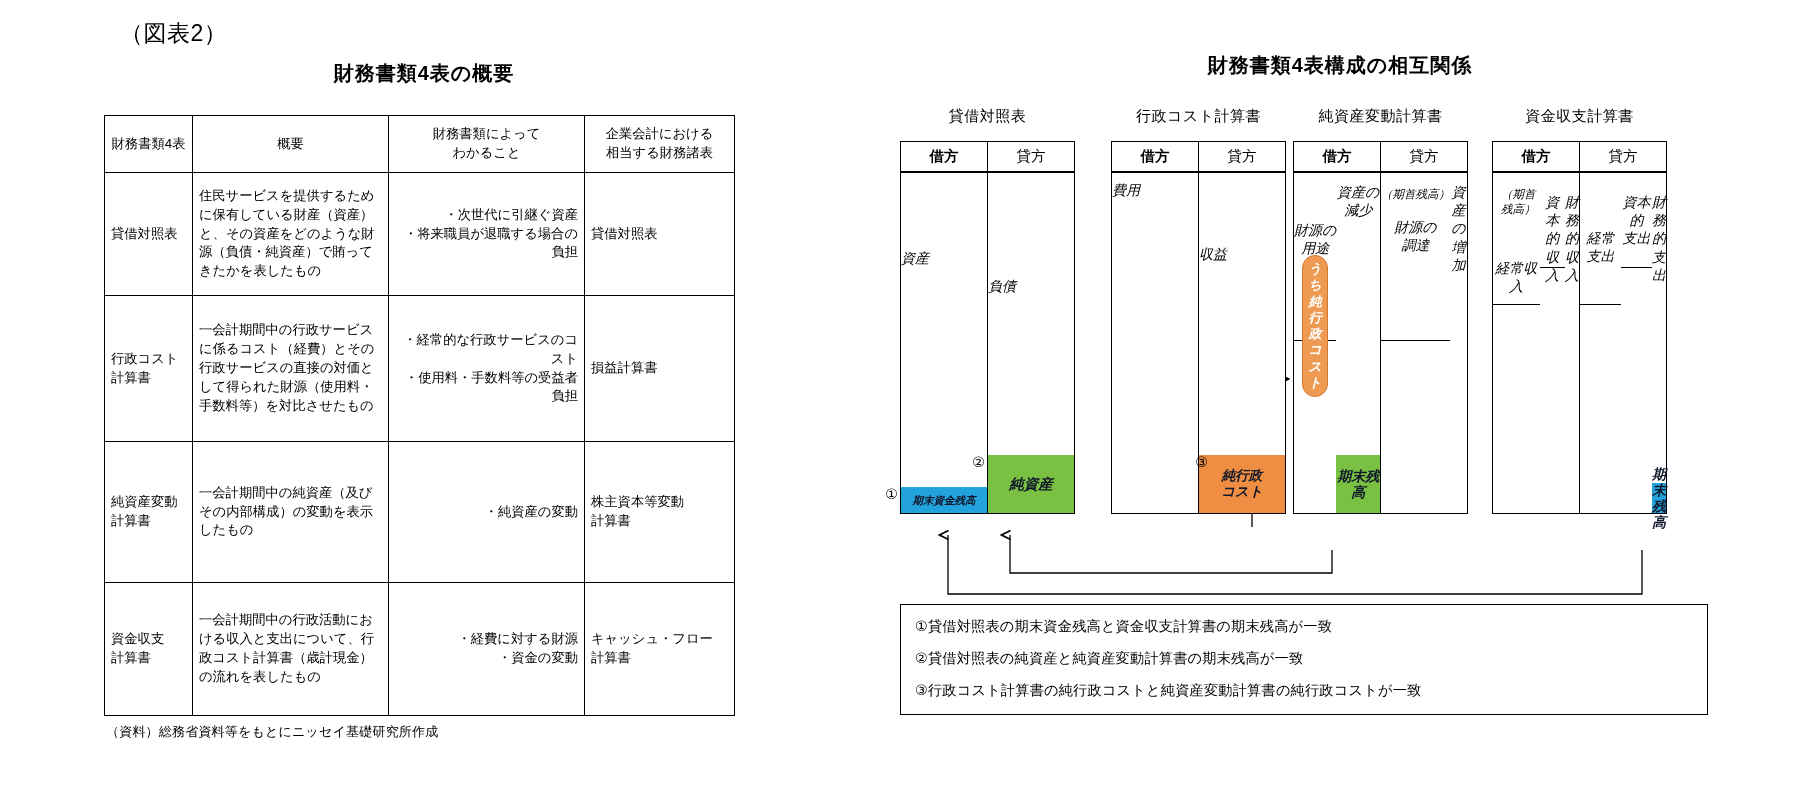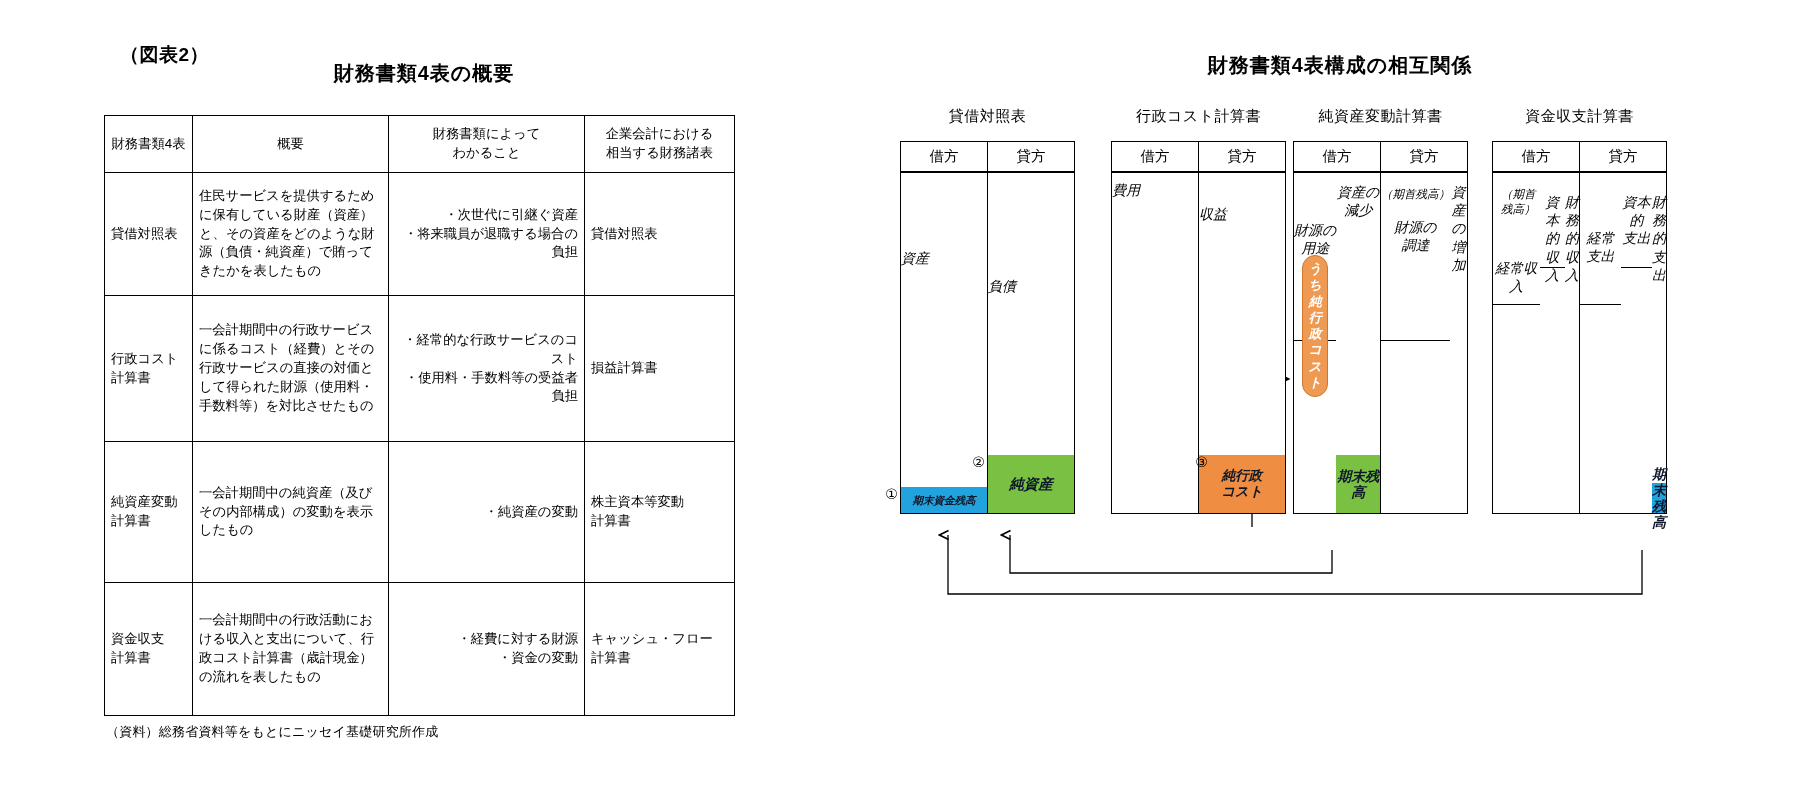--- a/index.html
+++ b/index.html
@@ -6,21 +6,21 @@
   body{
     width:1802px;height:810px;
     background:#ffffff;
     font-family:"Liberation Sans","DejaVu Sans",sans-serif;
     color:#000;
     position:relative;
     overflow:hidden;
   }
   .fig-label{
     position:absolute;left:120px;top:18px;
-    font-size:19px;font-weight:700;letter-spacing:.5px;margin-top:24px;
+    font-size:23px;font-weight:400;letter-spacing:.5px;
   }
   
   .left-block{position:absolute;left:104px;top:60px;width:640px;}
   .block-title{
     text-align:center;font-size:20px;font-weight:700;
     margin:0 0 28px 0;letter-spacing:1px;
   }
   table.summary{
     border-collapse:collapse;width:630px;table-layout:fixed;
     background:#fff;
@@ -64,21 +64,21 @@
   }
   .tbox{
     border:1.4px solid #000;width:175px;box-sizing:border-box;background:#fff;
   }
   .tbox .hdr{
     display:flex;border-bottom:2.4px double #000;
   }
   .tbox .hdr div{
     flex:1;text-align:center;font-size:14.5px;padding:5px 0;
   }
-  .tbox .hdr div:first-child{border-right:1.4px solid #000;}
+  .tbox .hdr div:first-child{border-right:1.4px solid #000;font-weight:bold;}
   .tbody{display:flex;position:relative;}
   .side{
     flex:1;position:relative;box-sizing:border-box;
     display:flex;flex-direction:row;font-style:italic;
   }
   .side.left-side{border-right:1.4px solid #000;}
   .cellseg{
     position:relative;box-sizing:border-box;
     text-align:center;font-size:14px;line-height:1.3;
     padding-top:8px;
@@ -228,21 +228,21 @@
       <div class="tbox">
         <div class="hdr">
           <div>借方</div>
           <div>貸方</div>
         </div>
         <div class="tbody" style="height:340px;">
           <div class="side left-side">
             <div class="cellseg" style="height:100%;">費用</div>
           </div>
           <div class="side">
-            <div class="cellseg" style="height:100%;padding-top:32px;">収益</div>
+            <div class="cellseg" style="height:100%;padding-top:72px;">収益</div>
             <div class="fillbar orange" style="height:58px;font-size:13.5px;">純行政<br>コスト</div>
           </div>
         </div>
       </div>
       <span class="marker" style="left:82px;top:314px;">③</span>
     </div>
 
     <div class="stmt" style="left:393px;">
       <div class="stmt-title">純資産変動計算書</div>
       <div class="tbox">
@@ -293,15 +293,20 @@
             <div class="cellseg seg-div" style="height:95px;padding-top:20px;">資本的<br>支出</div>
             <div class="cellseg" style="flex:1;padding-top:20px;position:relative;">
               <span>財務的<br>支出</span>
               <div class="fillbar blue" style="height:30px;font-size:14px;">期末残高</div>
             </div>
           </div>
         </div>
       </div>
     </div>
 
+    <div class="notes-box">
+      <p>①貸借対照表の期末資金残高と資金収支計算書の期末残高が一致</p>
+      <p>②貸借対照表の純資産と純資産変動計算書の期末残高が一致</p>
+      <p>③行政コスト計算書の純行政コストと純資産変動計算書の純行政コストが一致</p>
+    </div>
 
   </div>
 </div>
 
 </body></html>

